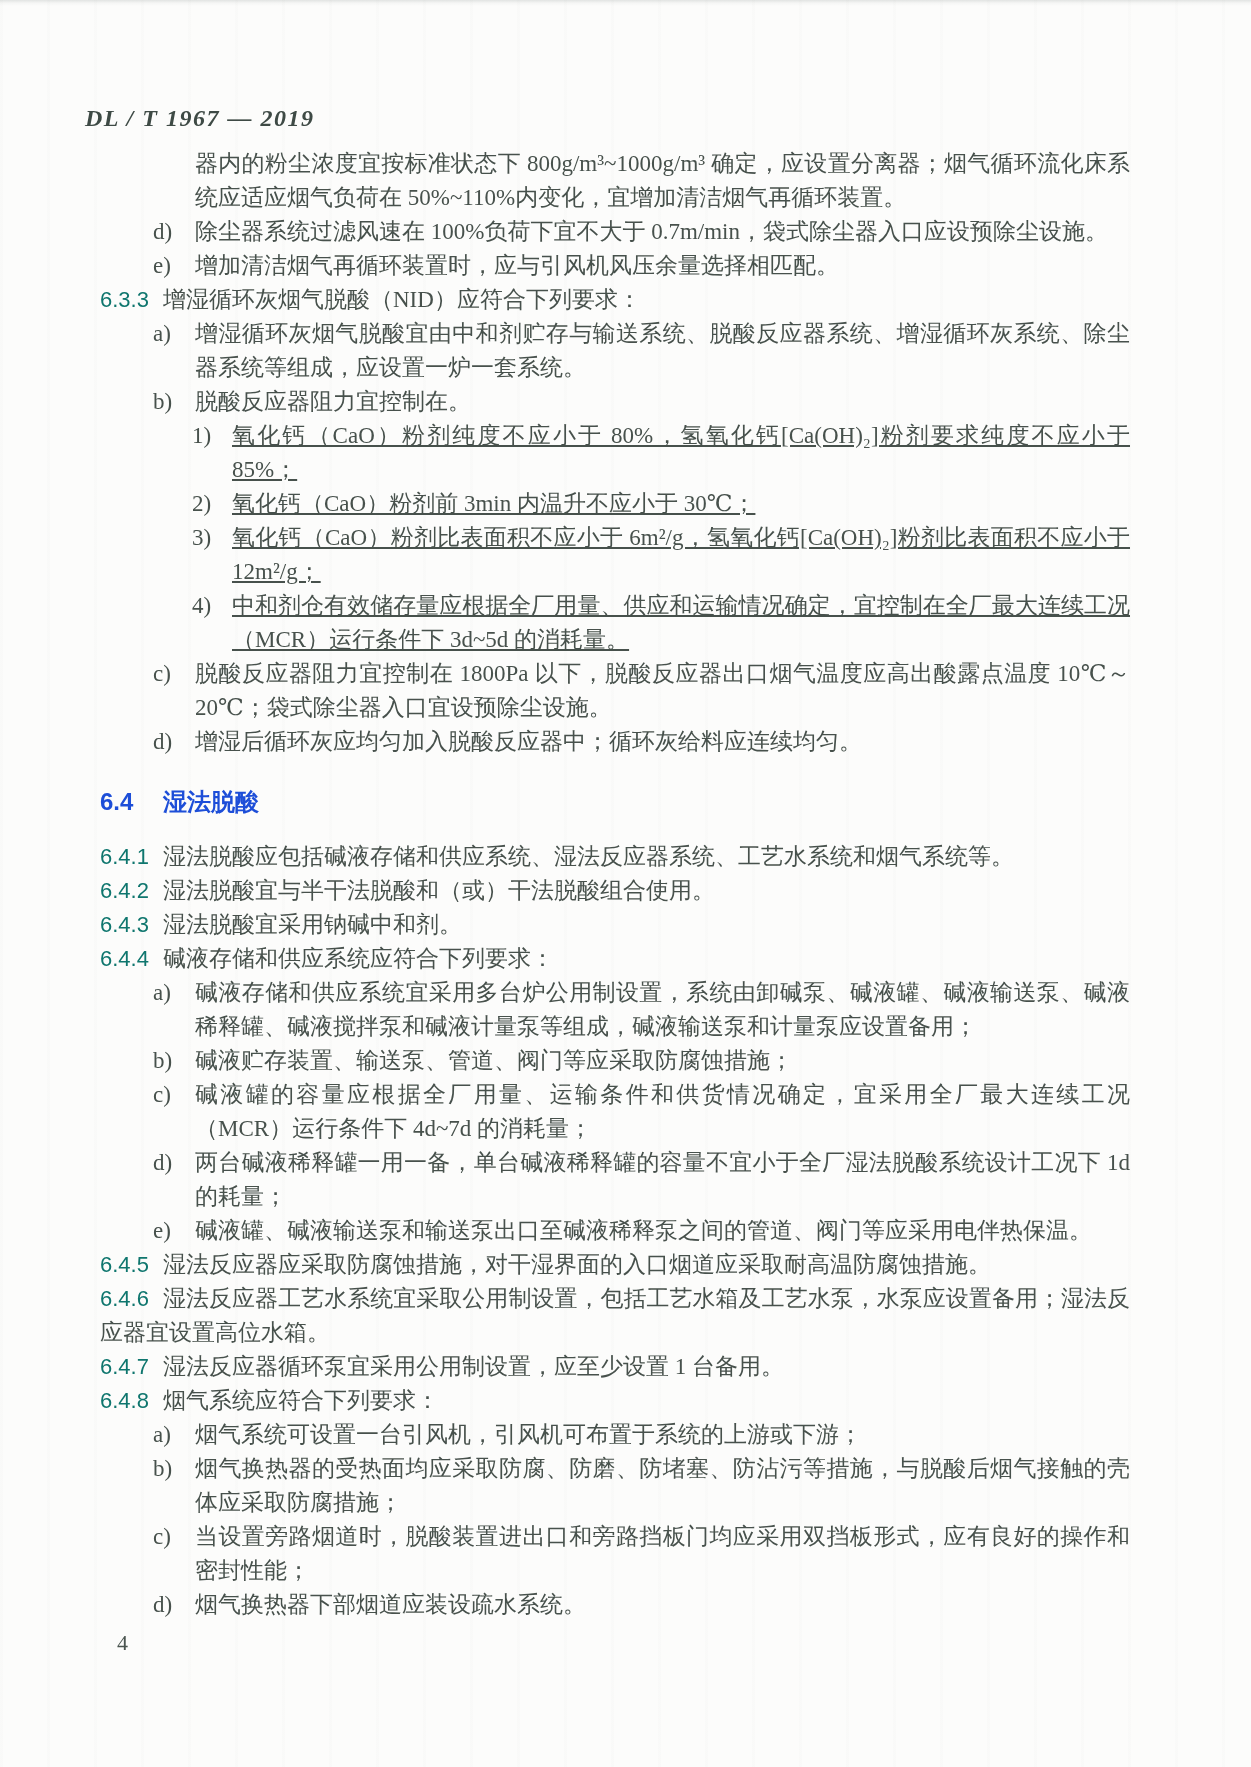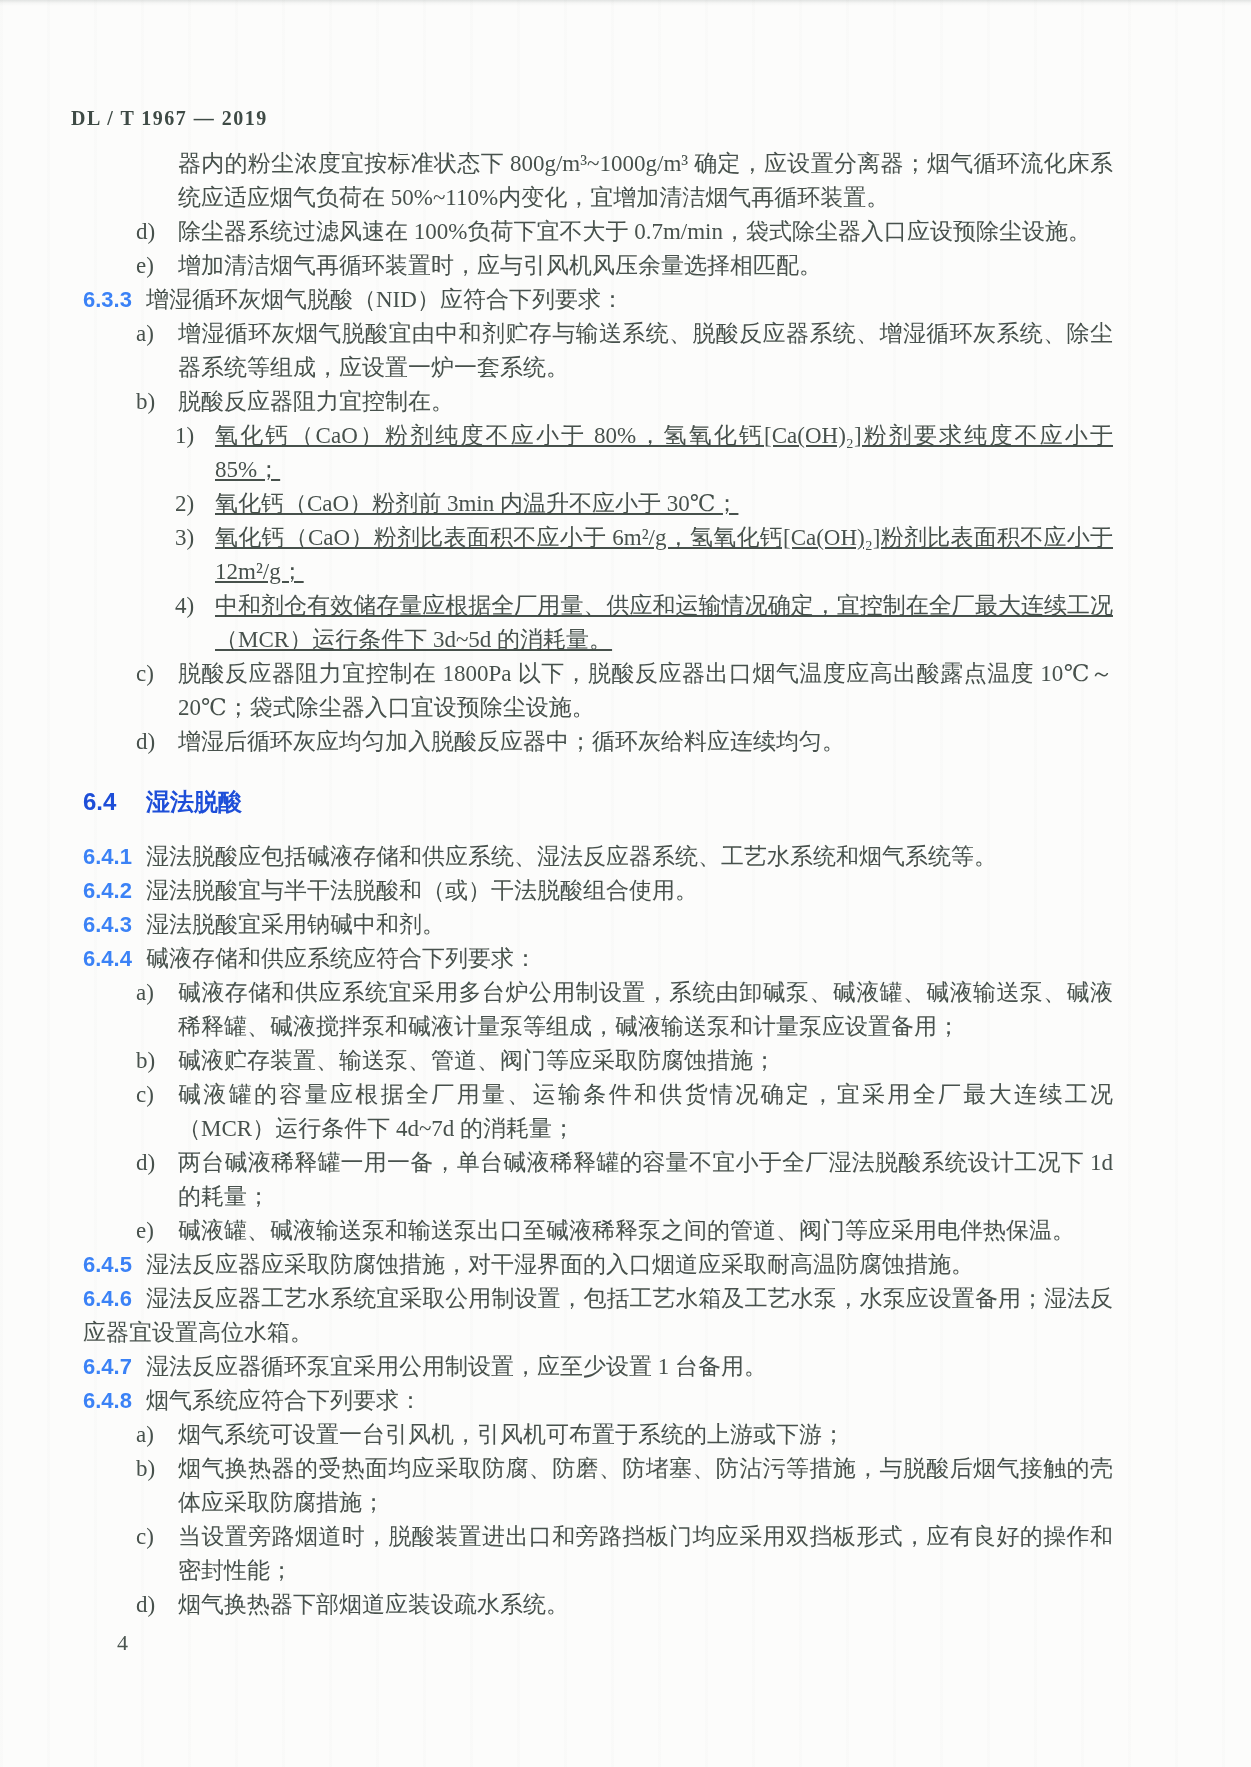--- a/index.html
+++ b/index.html
@@ -20,42 +20,43 @@
   
   .page::before {
     content: "";
     position: absolute; inset: 0;
     background:
       linear-gradient(180deg, rgba(120,130,126,0.20) 0px, rgba(120,130,126,0.05) 3px, transparent 6px),
       repeating-linear-gradient(90deg, rgba(90,100,96,0.016) 0 3px, transparent 3px 47px);
     pointer-events: none;
   }
   .running-header {
-    position: absolute; top: 104px; left: 71px;
-    font-weight: bold; font-size: 20px; line-height: 28px;
+    position: absolute; top: 104px; left: 85px;
+    font-weight: bold; font-size: 24px; line-height: 28px;
     letter-spacing: 1.5px;
     color: #3e4a45;
+    font-style: italic;
   }
   .body-col {
-    position: absolute; top: 147px; left: 83px; width: 1030px;
+    position: absolute; top: 147px; left: 100px; width: 1030px;
     text-align: justify;
   }
   p { margin: 0; }
   .carry { margin-left: 95px; }
   .item { display: flex; margin-left: 53px; }
   .item > .lbl { flex: 0 0 42px; }
   .item > .txt { flex: 1 1 auto; text-align: justify; }
   .subitem { display: flex; margin-left: 92px; }
   .subitem > .lbl { flex: 0 0 40px; }
   .subitem > .txt { flex: 1 1 auto; text-align: justify; text-decoration: underline; }
   .clause > .num {
     display: inline-block; min-width: 63px;
     font-family: "Liberation Sans", "DejaVu Sans", sans-serif;
-    font-weight: 700; font-size: 22px;
-    color: #3b82f6;
+    font-weight: 400; font-size: 22px;
+    color: #0f766e;
   }
   .heading {
     margin: 26px 0 21px 0;
     font-family: "Liberation Sans", "DejaVu Sans", sans-serif;
     font-weight: 700; font-size: 24px;
     color: #1d4ed8;
   }
   .heading > .num { display: inline-block; min-width: 63px; }
   .page-footer {
     position: absolute; left: 117px; top: 1626px;

